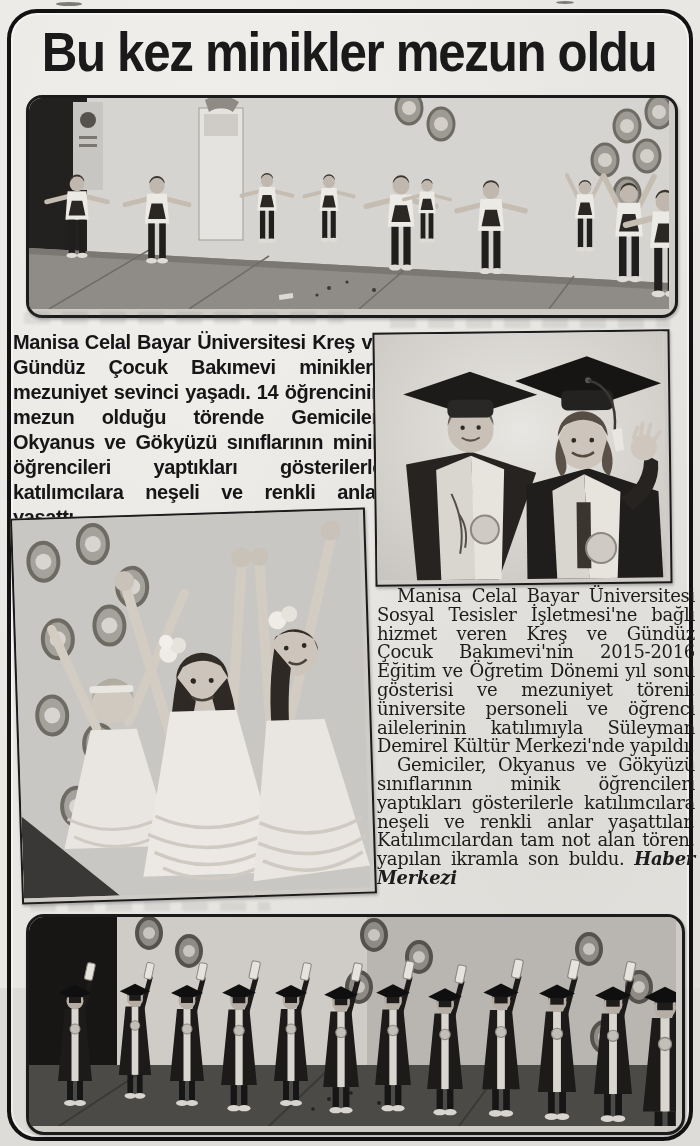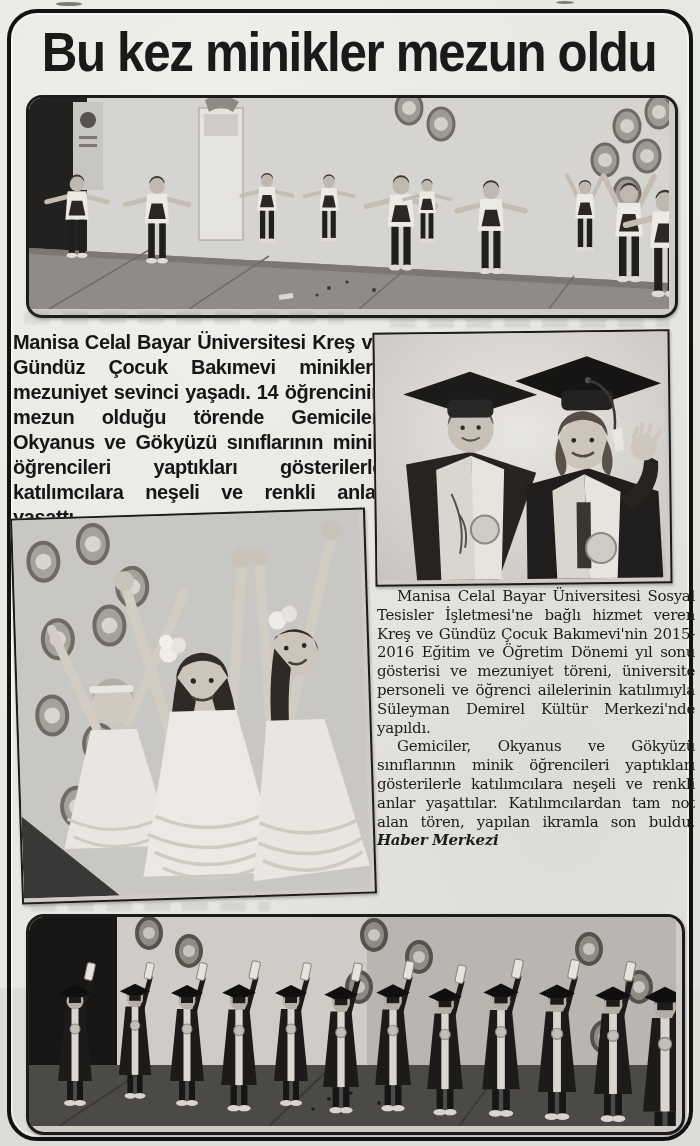--- a/index.html
+++ b/index.html
@@ -38,21 +38,21 @@
   #photo-ballet{left:16px;top:513px;width:351px;height:382px;border-width:2px;transform:rotate(-1.8deg);}
   #photo-bottom{left:26px;top:914px;width:653px;height:215px;border-radius:18px;}
   .lead{
     position:absolute;left:13px;top:330px;width:370px;
     font-weight:700;font-size:20px;line-height:25px;letter-spacing:-.4px;
     color:#161616;text-align:justify;
   }
   .bodycol{
     position:absolute;left:377px;top:587px;width:318px;
     font-family:"DejaVu Serif","Liberation Serif",serif;
-    font-size:15px;line-height:18.8px;letter-spacing:-.3px;
+    font-size:18px;line-height:18.8px;letter-spacing:-.3px;
     color:#1c1c1c;text-align:justify;
   }
   .bodycol p{margin:0;text-indent:20px;}
   .byline{font-weight:700;font-style:italic;}
   .ghost{
     position:absolute;opacity:.10;filter:blur(1.2px);pointer-events:none;
     background:repeating-linear-gradient(90deg,#555 0 26px,transparent 26px 38px);
   }
   .speck{position:absolute;background:#4a4a48;border-radius:50%;opacity:.7;}
 </style>

